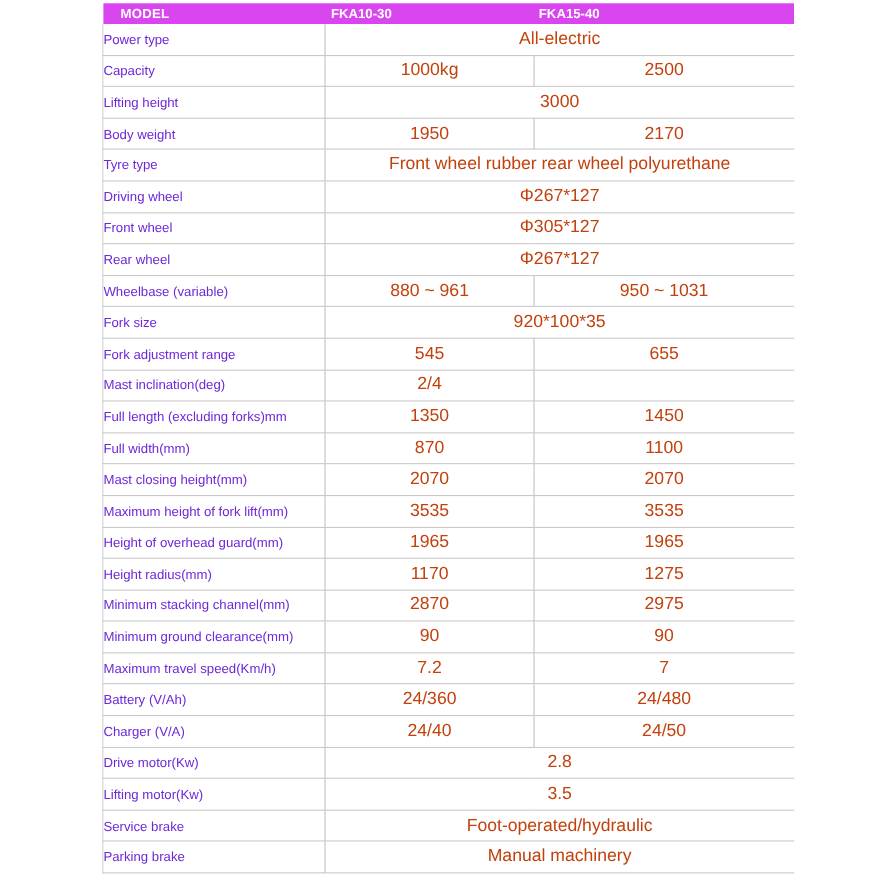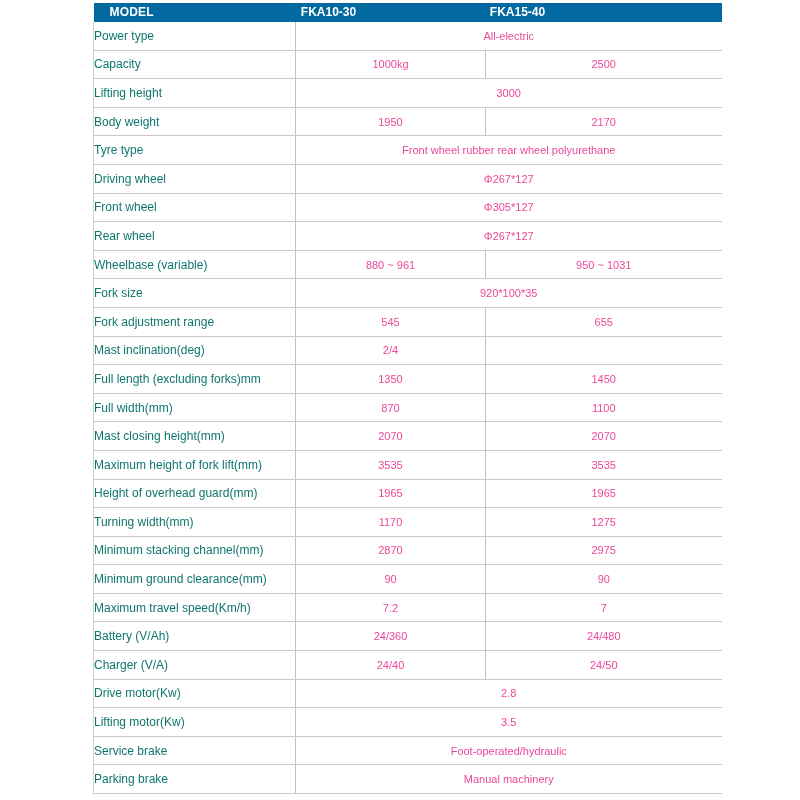--- a/index.html
+++ b/index.html
@@ -17,21 +17,21 @@
     top: 3px;
     width: 628px;
     border-collapse: collapse;
     table-layout: fixed;
   }
   table.spec col.c-label { width: 202px; }
   table.spec col.c-v1    { width: 190px; }
   table.spec col.c-v2    { width: 236px; }
 
   tr.head td {
-    background: #0369a1;
+    background: #d946ef;
     height: 19px;
     padding: 0;
     position: relative;
   }
   .head-item {
     position: absolute;
     top: 50%;
     color: #ffffff;
     font-weight: bold;
     font-size: 12px;
@@ -46,28 +46,28 @@
     border-bottom: 1px solid #c9c9c9;
     padding: 0;
     vertical-align: middle;
     background: #ffffff;
   }
   td.lbl {
     border-left: 1px solid #d2d2d2;
     border-right: 1px solid #c2c2c2;
     padding-left: 16px;
     font-size: 12px;
-    color: #0f766e;
+    color: #6d28d9;
     white-space: nowrap;
     overflow: hidden;
   }
   td.val {
     text-align: center;
-    font-size: 11px;
-    color: #ec4899;
+    font-size: 16px;
+    color: #c2410c;
     white-space: nowrap;
   }
   td.val.split1 { border-right: 1px solid #c2c2c2; text-align: center; }
 </style>
 </head>
 <body>
 
 <div class="page">
   <table class="spec">
     <colgroup>
@@ -157,21 +157,21 @@
       <td class="lbl">Maximum height of fork lift(mm)</td>
       <td class="val split1">3535</td>
       <td class="val">3535</td>
     </tr>
     <tr class="r">
       <td class="lbl">Height of overhead guard(mm)</td>
       <td class="val split1">1965</td>
       <td class="val">1965</td>
     </tr>
     <tr class="r">
-      <td class="lbl">Turning width(mm)</td>
+      <td class="lbl">Height radius(mm)</td>
       <td class="val split1">1170</td>
       <td class="val">1275</td>
     </tr>
     <tr class="r">
       <td class="lbl">Minimum stacking channel(mm)</td>
       <td class="val split1">2870</td>
       <td class="val">2975</td>
     </tr>
     <tr class="r">
       <td class="lbl">Minimum ground clearance(mm)</td>

